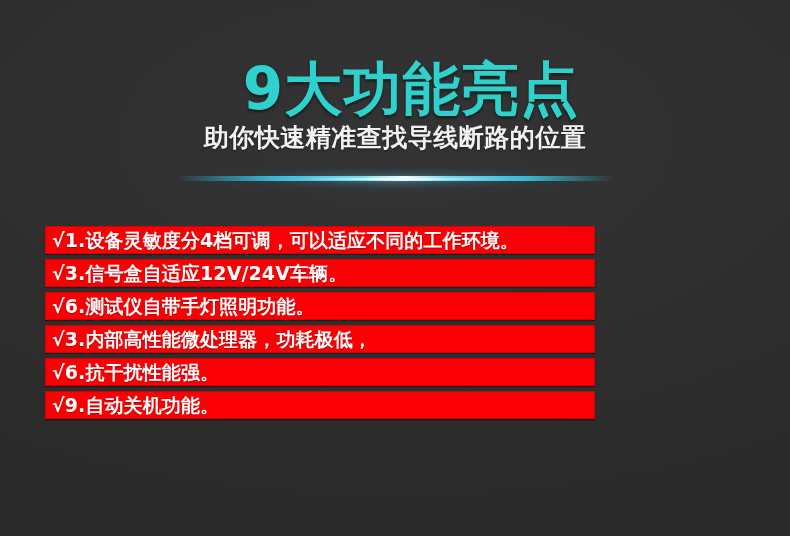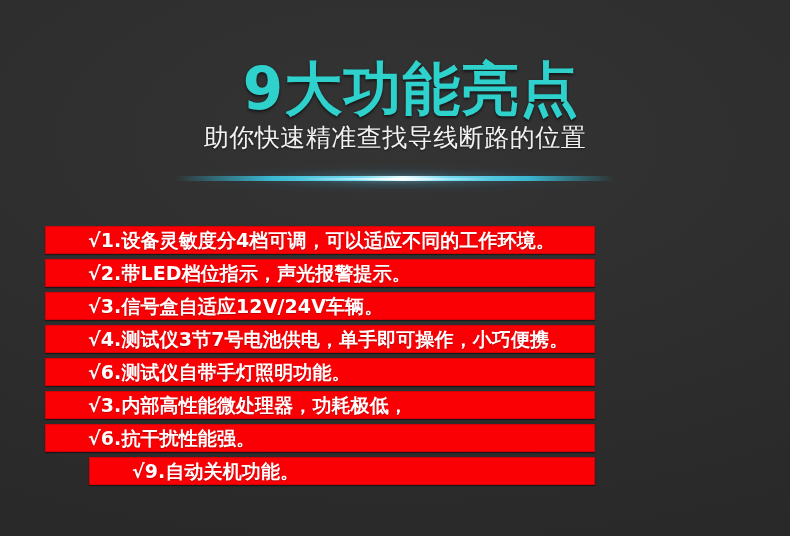--- a/index.html
+++ b/index.html
@@ -52,21 +52,21 @@
   }
 
   .sub-title {
     position: absolute;
     top: 122px;
     left: 0;
     width: 790px;
     margin: 0;
     font-size: 25px;
     line-height: 32px;
-    font-weight: 400;
+    font-weight: 700;
     letter-spacing: 0.5px;
     color: #f2f2f2;
     text-shadow: 0 1px 2px rgba(0,0,0,0.5);
     white-space: nowrap;
   }
 
   
   .divider-wrap {
     position: absolute;
     top: 162px;
@@ -132,25 +132,23 @@
     position: relative;
     height: 28px;
     margin-bottom: 5px;
     background: #fa0005;
     box-shadow:
       inset 0 0 0 1px #d40004,
       0 1px 1px rgba(0,0,0,0.45);
     display: flex;
     align-items: flex-end;
     overflow: hidden;
-    padding-left: 36px;
   }
   .feature-item:last-child {
     margin-bottom: 0;
-    margin-left: 44px;
   }
 
   .feature-text {
     padding-left: 7px;
     font-size: 19px;
     line-height: 28px;
     font-weight: 700;
     color: #ffffff;
     white-space: nowrap;
     letter-spacing: 0.1px;
@@ -171,27 +169,21 @@
     <div class="divider-halo"></div>
     <div class="divider-line"></div>
     <div class="divider-core"></div>
   </div>
 
   <div class="feature-list">
     <div class="feature-item">
       <span class="feature-text">√1.设备灵敏度分4档可调，可以适应不同的工作环境。</span>
     </div>
     <div class="feature-item">
-      <span class="feature-text">√2.带LED档位指示，声光报警提示。</span>
-    </div>
-    <div class="feature-item">
       <span class="feature-text">√3.信号盒自适应12V/24V车辆。</span>
-    </div>
-    <div class="feature-item">
-      <span class="feature-text">√4.测试仪3节7号电池供电，单手即可操作，小巧便携。</span>
     </div>
     <div class="feature-item">
       <span class="feature-text">√6.测试仪自带手灯照明功能。</span>
     </div>
     <div class="feature-item">
       <span class="feature-text">√3.内部高性能微处理器，功耗极低，</span>
     </div>
     <div class="feature-item">
       <span class="feature-text">√6.抗干扰性能强。</span>
     </div>

